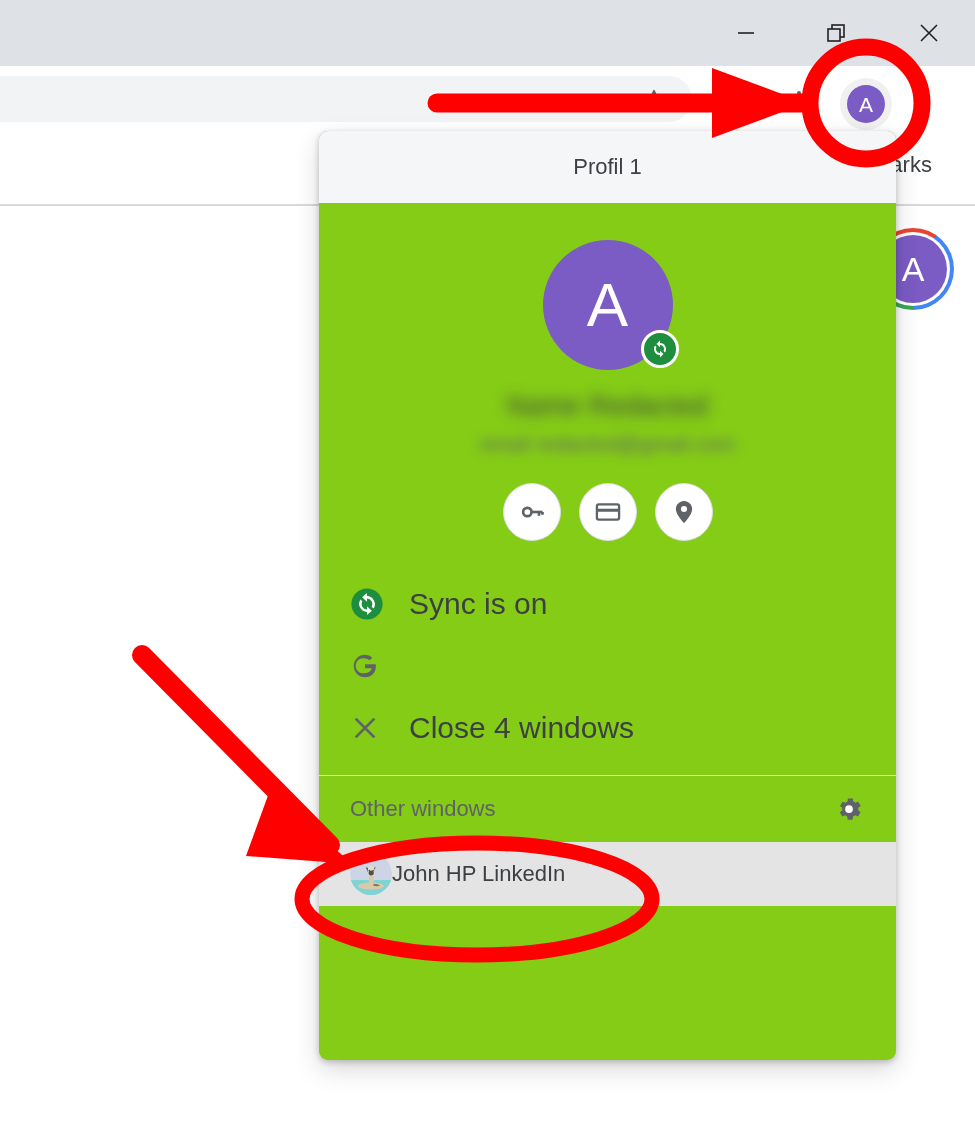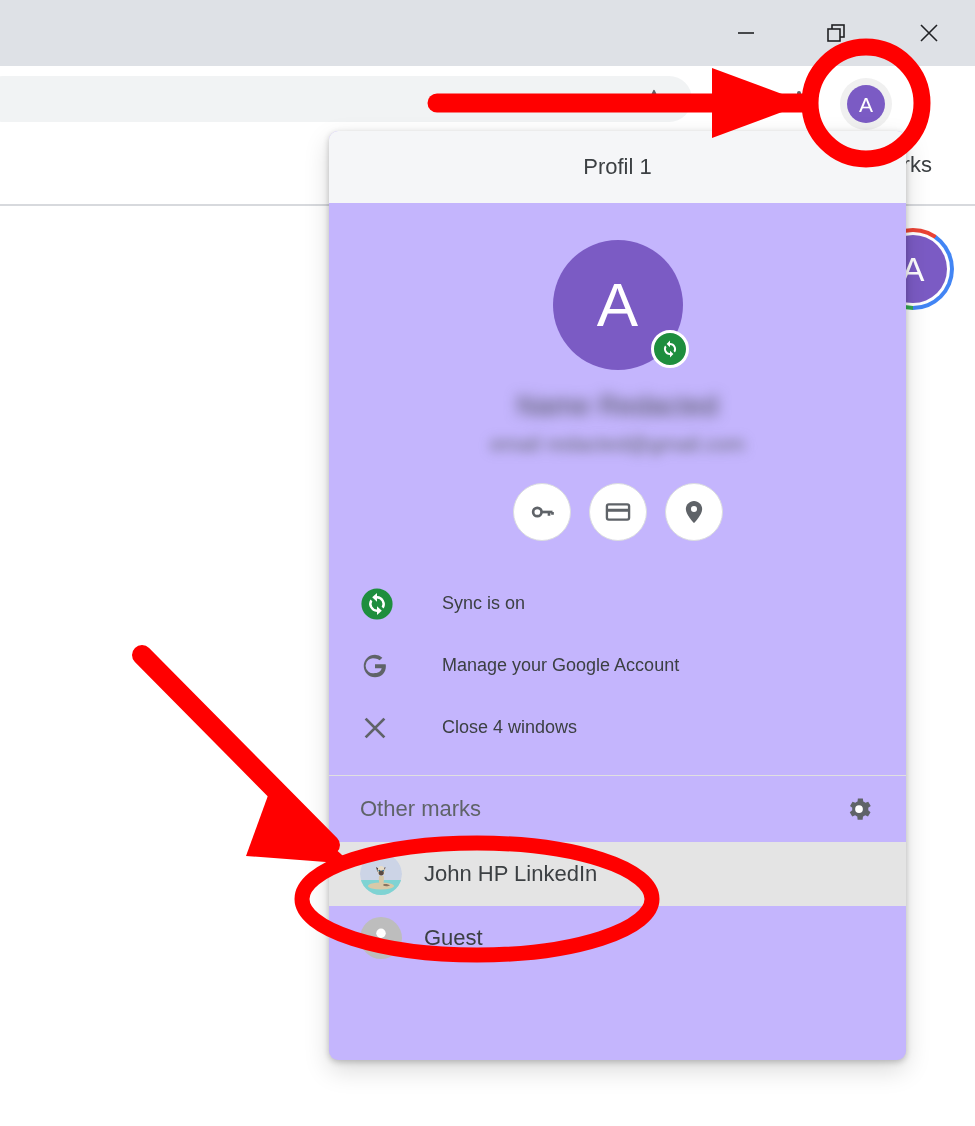--- a/index.html
+++ b/index.html
@@ -146,24 +146,24 @@
     color: #fff;
     font-size: 34px;
     display: flex;
     align-items: center;
     justify-content: center;
   }
 
   
   .popup {
     position: absolute;
-    left: 329px; top: 131px;
+    left: 319px; top: 131px;
     width: 577px;
     height: 929px;
-    background: #c4b5fd;
+    background: #84cc16;
     border-radius: 9px;
     box-shadow: 0 2px 6px rgba(0,0,0,0.22), 0 10px 26px rgba(0,0,0,0.15);
     z-index: 5;
     overflow: hidden;
   }
   .popup-header {
     height: 72px;
     background: #f5f6f8;
     display: flex;
     align-items: center;
@@ -241,23 +241,23 @@
   }
   .menu-item .mi-icon {
     width: 42px;
     display: flex;
     align-items: center;
     justify-content: flex-start;
     color: #5f6368;
     flex: none;
   }
   .menu-item .mi-label {
-    font-size: 18px;
+    font-size: 30px;
     color: #3c4043;
-    margin-left: 40px;
+    margin-left: 17px;
     white-space: nowrap;
   }
 
   .divider {
     height: 1px;
     background: #e0e0e0;
     margin-top: 16px;
   }
 
   .section-head {
@@ -291,21 +291,20 @@
   .person-avatar {
     width: 42px; height: 42px;
     border-radius: 50%;
     flex: none;
     overflow: hidden;
     position: relative;
   }
   .person-row .p-label {
     font-size: 22px;
     color: #3c4043;
-    margin-left: 22px;
     white-space: nowrap;
   }
   .guest-avatar {
     width: 42px; height: 42px;
     border-radius: 50%;
     background: #bdbdbd;
     display:flex; align-items:center; justify-content:center;
     color: #fff;
     flex: none;
   }
@@ -427,38 +426,37 @@
         </span>
         <span class="mi-label">Sync is on</span>
       </div>
 
       <div class="menu-item">
         <span class="mi-icon">
           <svg width="30" height="30" viewBox="0 0 24 24">
             <path d="M12 10.6v3.1h5.3c-.2 1.3-1.6 3.9-5.3 3.9A6 6 0 1 1 12 6a5.4 5.4 0 0 1 3.7 1.4l2.2-2.1A8.9 8.9 0 0 0 12 3a9 9 0 1 0 0 18c5.2 0 8.7-3.7 8.7-8.8 0-.6-.1-1.1-.2-1.6H12z" fill="#5f6368"></path>
           </svg>
         </span>
-        <span class="mi-label">Manage your Google Account</span>
       </div>
 
       <div class="menu-item">
         <span class="mi-icon">
           <svg width="30" height="30" viewBox="0 0 24 24">
             <path d="M4.5 4.5 L19.5 19.5 M19.5 4.5 L4.5 19.5" stroke="#5f6368" stroke-width="2.2" fill="none"></path>
           </svg>
         </span>
         <span class="mi-label">Close 4 windows</span>
       </div>
 
     </div>
 
     <div class="divider"></div>
 
     <div class="section-head">
-      <span class="section-title">Other marks</span>
+      <span class="section-title">Other windows</span>
       <span class="gear-btn">
         <svg width="30" height="30" viewBox="0 0 24 24">
           <path d="M19.4 13a7.8 7.8 0 0 0 0-2l2-1.5-2-3.4-2.3.9a7.6 7.6 0 0 0-1.7-1l-.3-2.5h-4l-.3 2.5a7.6 7.6 0 0 0-1.7 1l-2.3-.9-2 3.4L6.6 11a7.8 7.8 0 0 0 0 2l-2 1.5 2 3.4 2.3-.9c.5.4 1.1.8 1.7 1l.3 2.5h4l.3-2.5c.6-.2 1.2-.6 1.7-1l2.3.9 2-3.4z" fill="#5f6368"></path>
           <circle cx="12" cy="12" r="3.1" fill="#ffffff"></circle>
         </svg>
       </span>
     </div>
 
     <div class="person-row highlight">
       <span class="person-avatar">
@@ -472,29 +470,20 @@
           <ellipse cx="21.2" cy="20" rx="2.6" ry="2.4" fill="#5b4a42"></ellipse>
           <circle cx="19.3" cy="17.6" r="0.9" fill="#2a6f8e"></circle>
           <circle cx="23.1" cy="17.6" r="0.9" fill="#2a6f8e"></circle>
           <path d="M19 23c-.5 4 0 7 .8 9h3c.9-2 1.4-5 .9-9z" fill="#d8c9a8"></path>
           <path d="M23.5 31c3-.3 5.5.4 6.5 1.4-1.5.9-4.4 1-6.6.4z" fill="#8a7360"></path>
         </svg>
       </span>
       <span class="p-label">John HP LinkedIn</span>
     </div>
 
-    <div class="person-row">
-      <span class="guest-avatar">
-        <svg width="30" height="30" viewBox="0 0 24 24">
-          <circle cx="12" cy="8.2" r="3.8" fill="#ffffff"></circle>
-          <path d="M4.6 20c.6-4 3.8-6 7.4-6s6.8 2 7.4 6z" fill="#ffffff"></path>
-        </svg>
-      </span>
-      <span class="p-label">Guest</span>
-    </div>
 
 
   </div>
 </div>
 
 <svg class="annot-svg" width="975" height="1126" viewBox="0 0 975 1126">
 
   <g>
     <path d="M437 103 L805 103" stroke="#FF0000" stroke-width="19" stroke-linecap="round" fill="none"></path>
     <path d="M712 68 L806 103 L712 138 Z" fill="#FF0000"></path>

